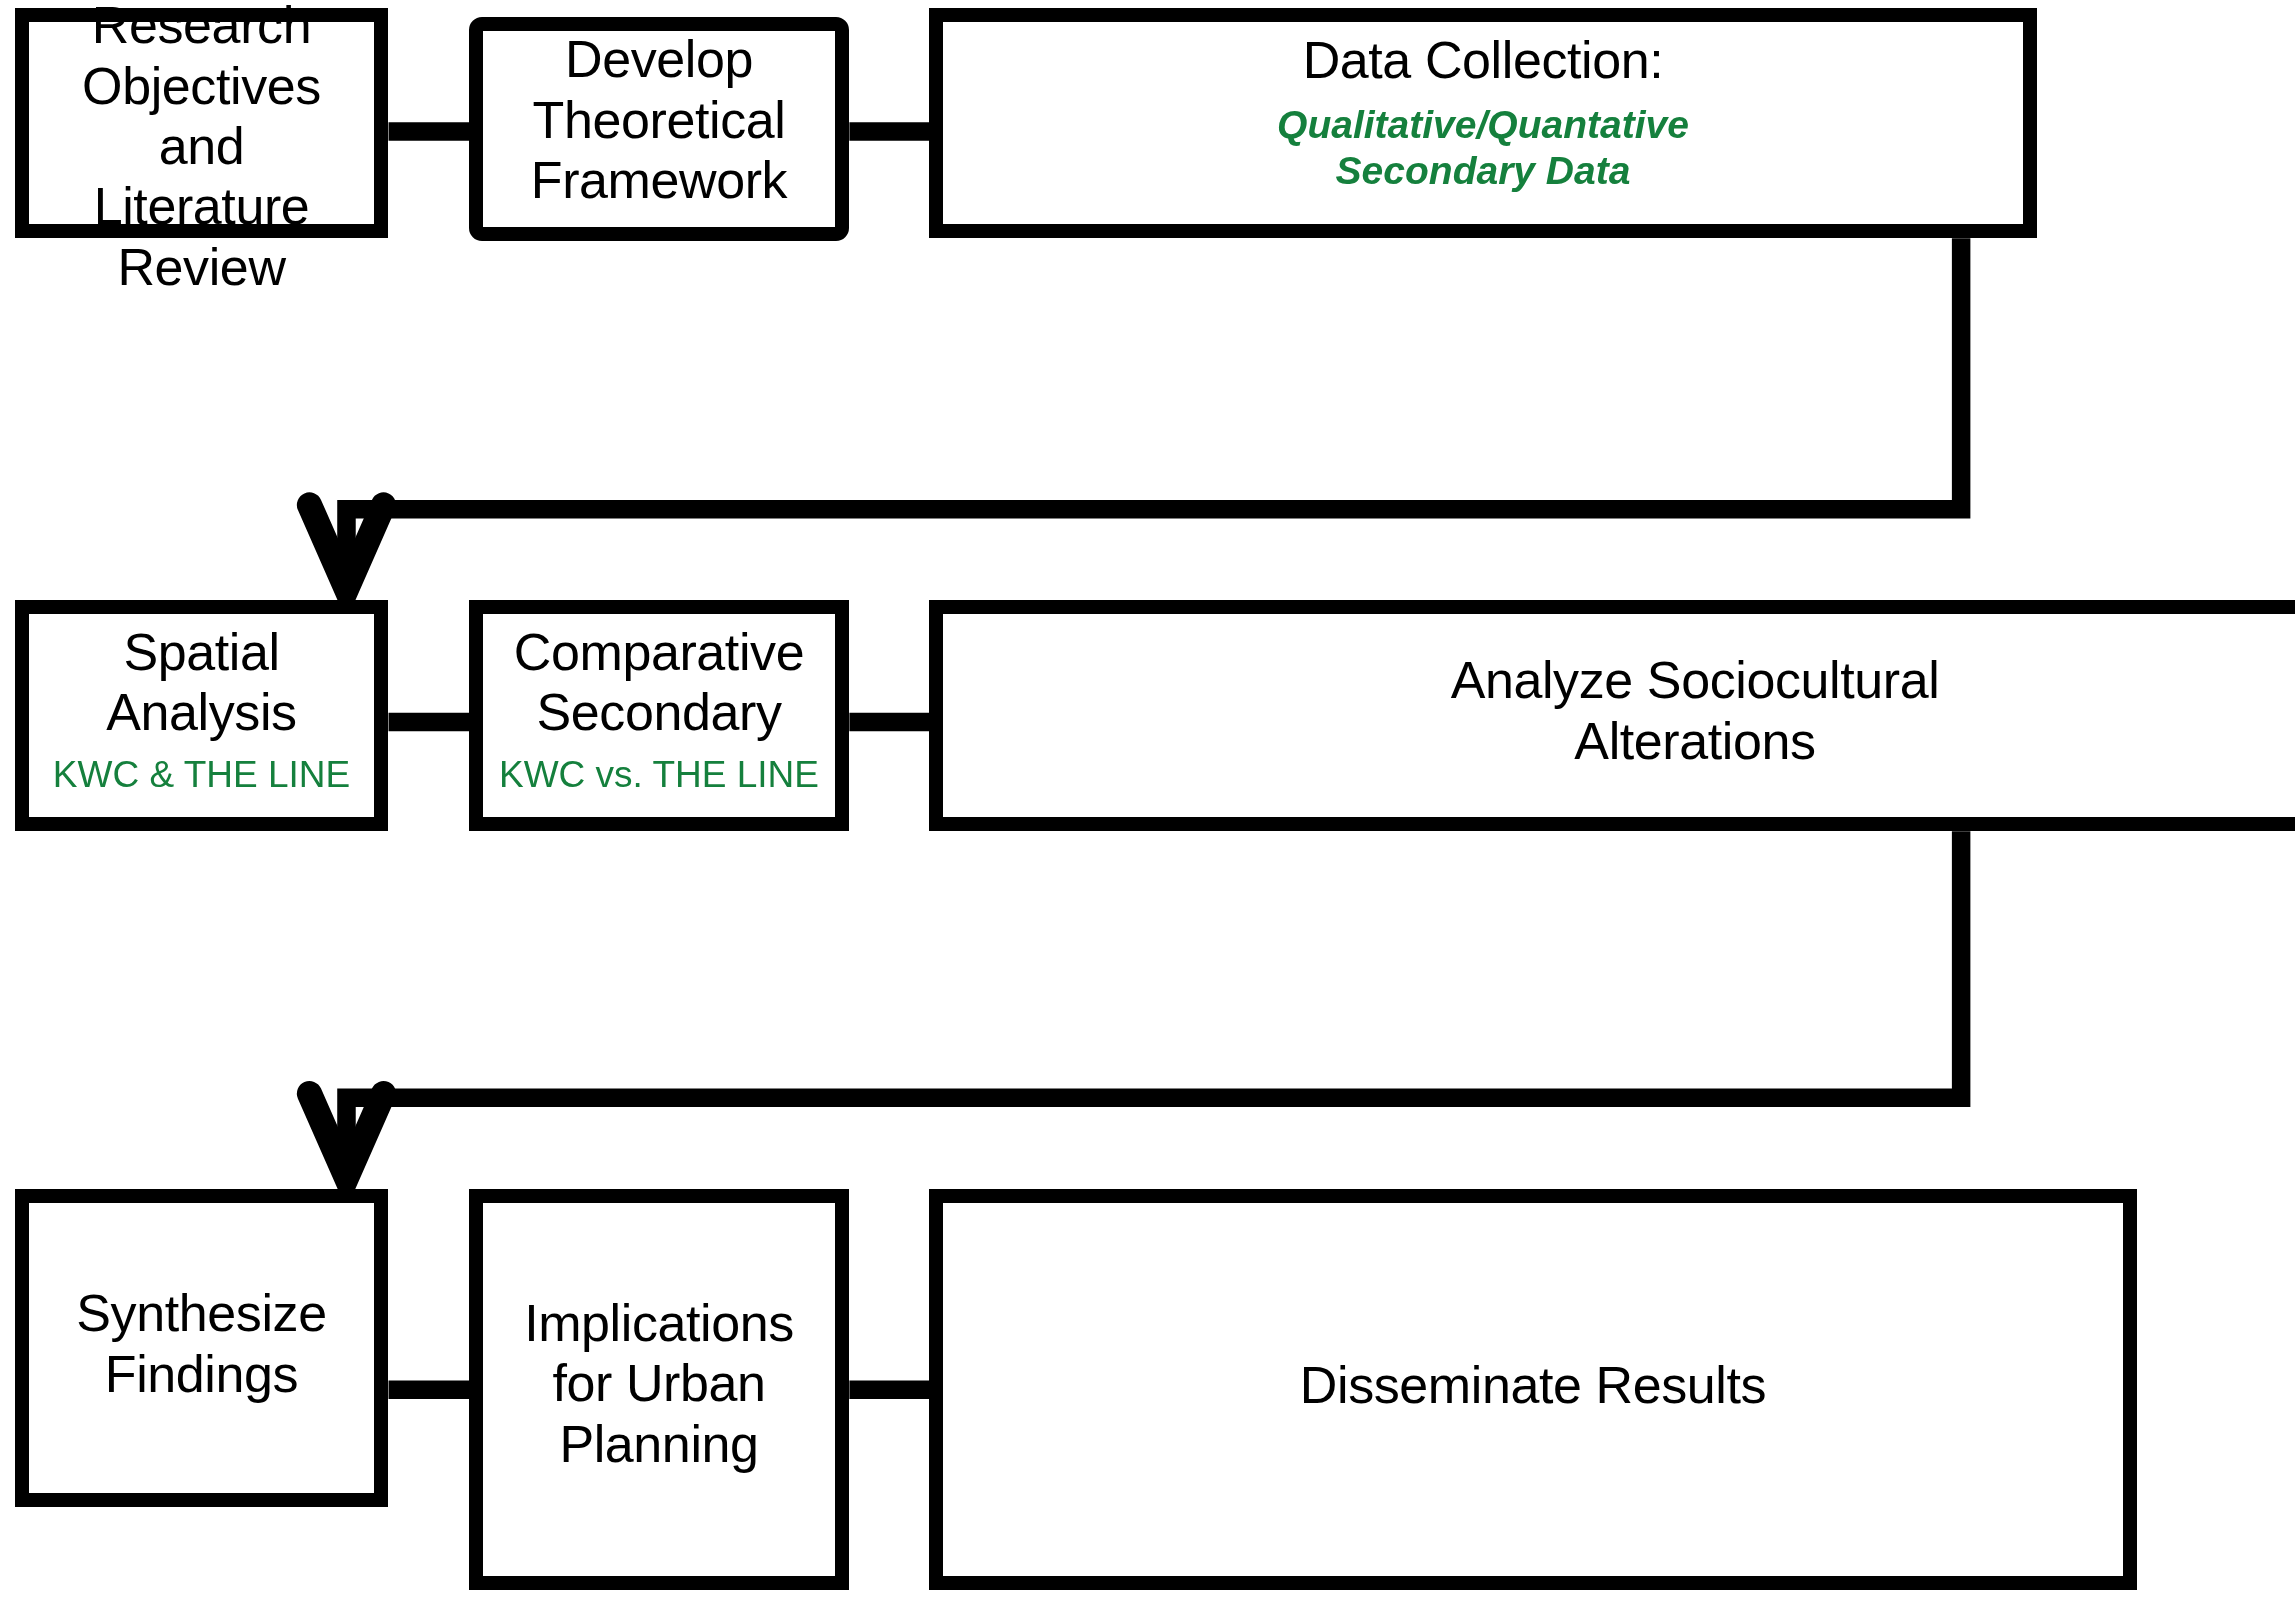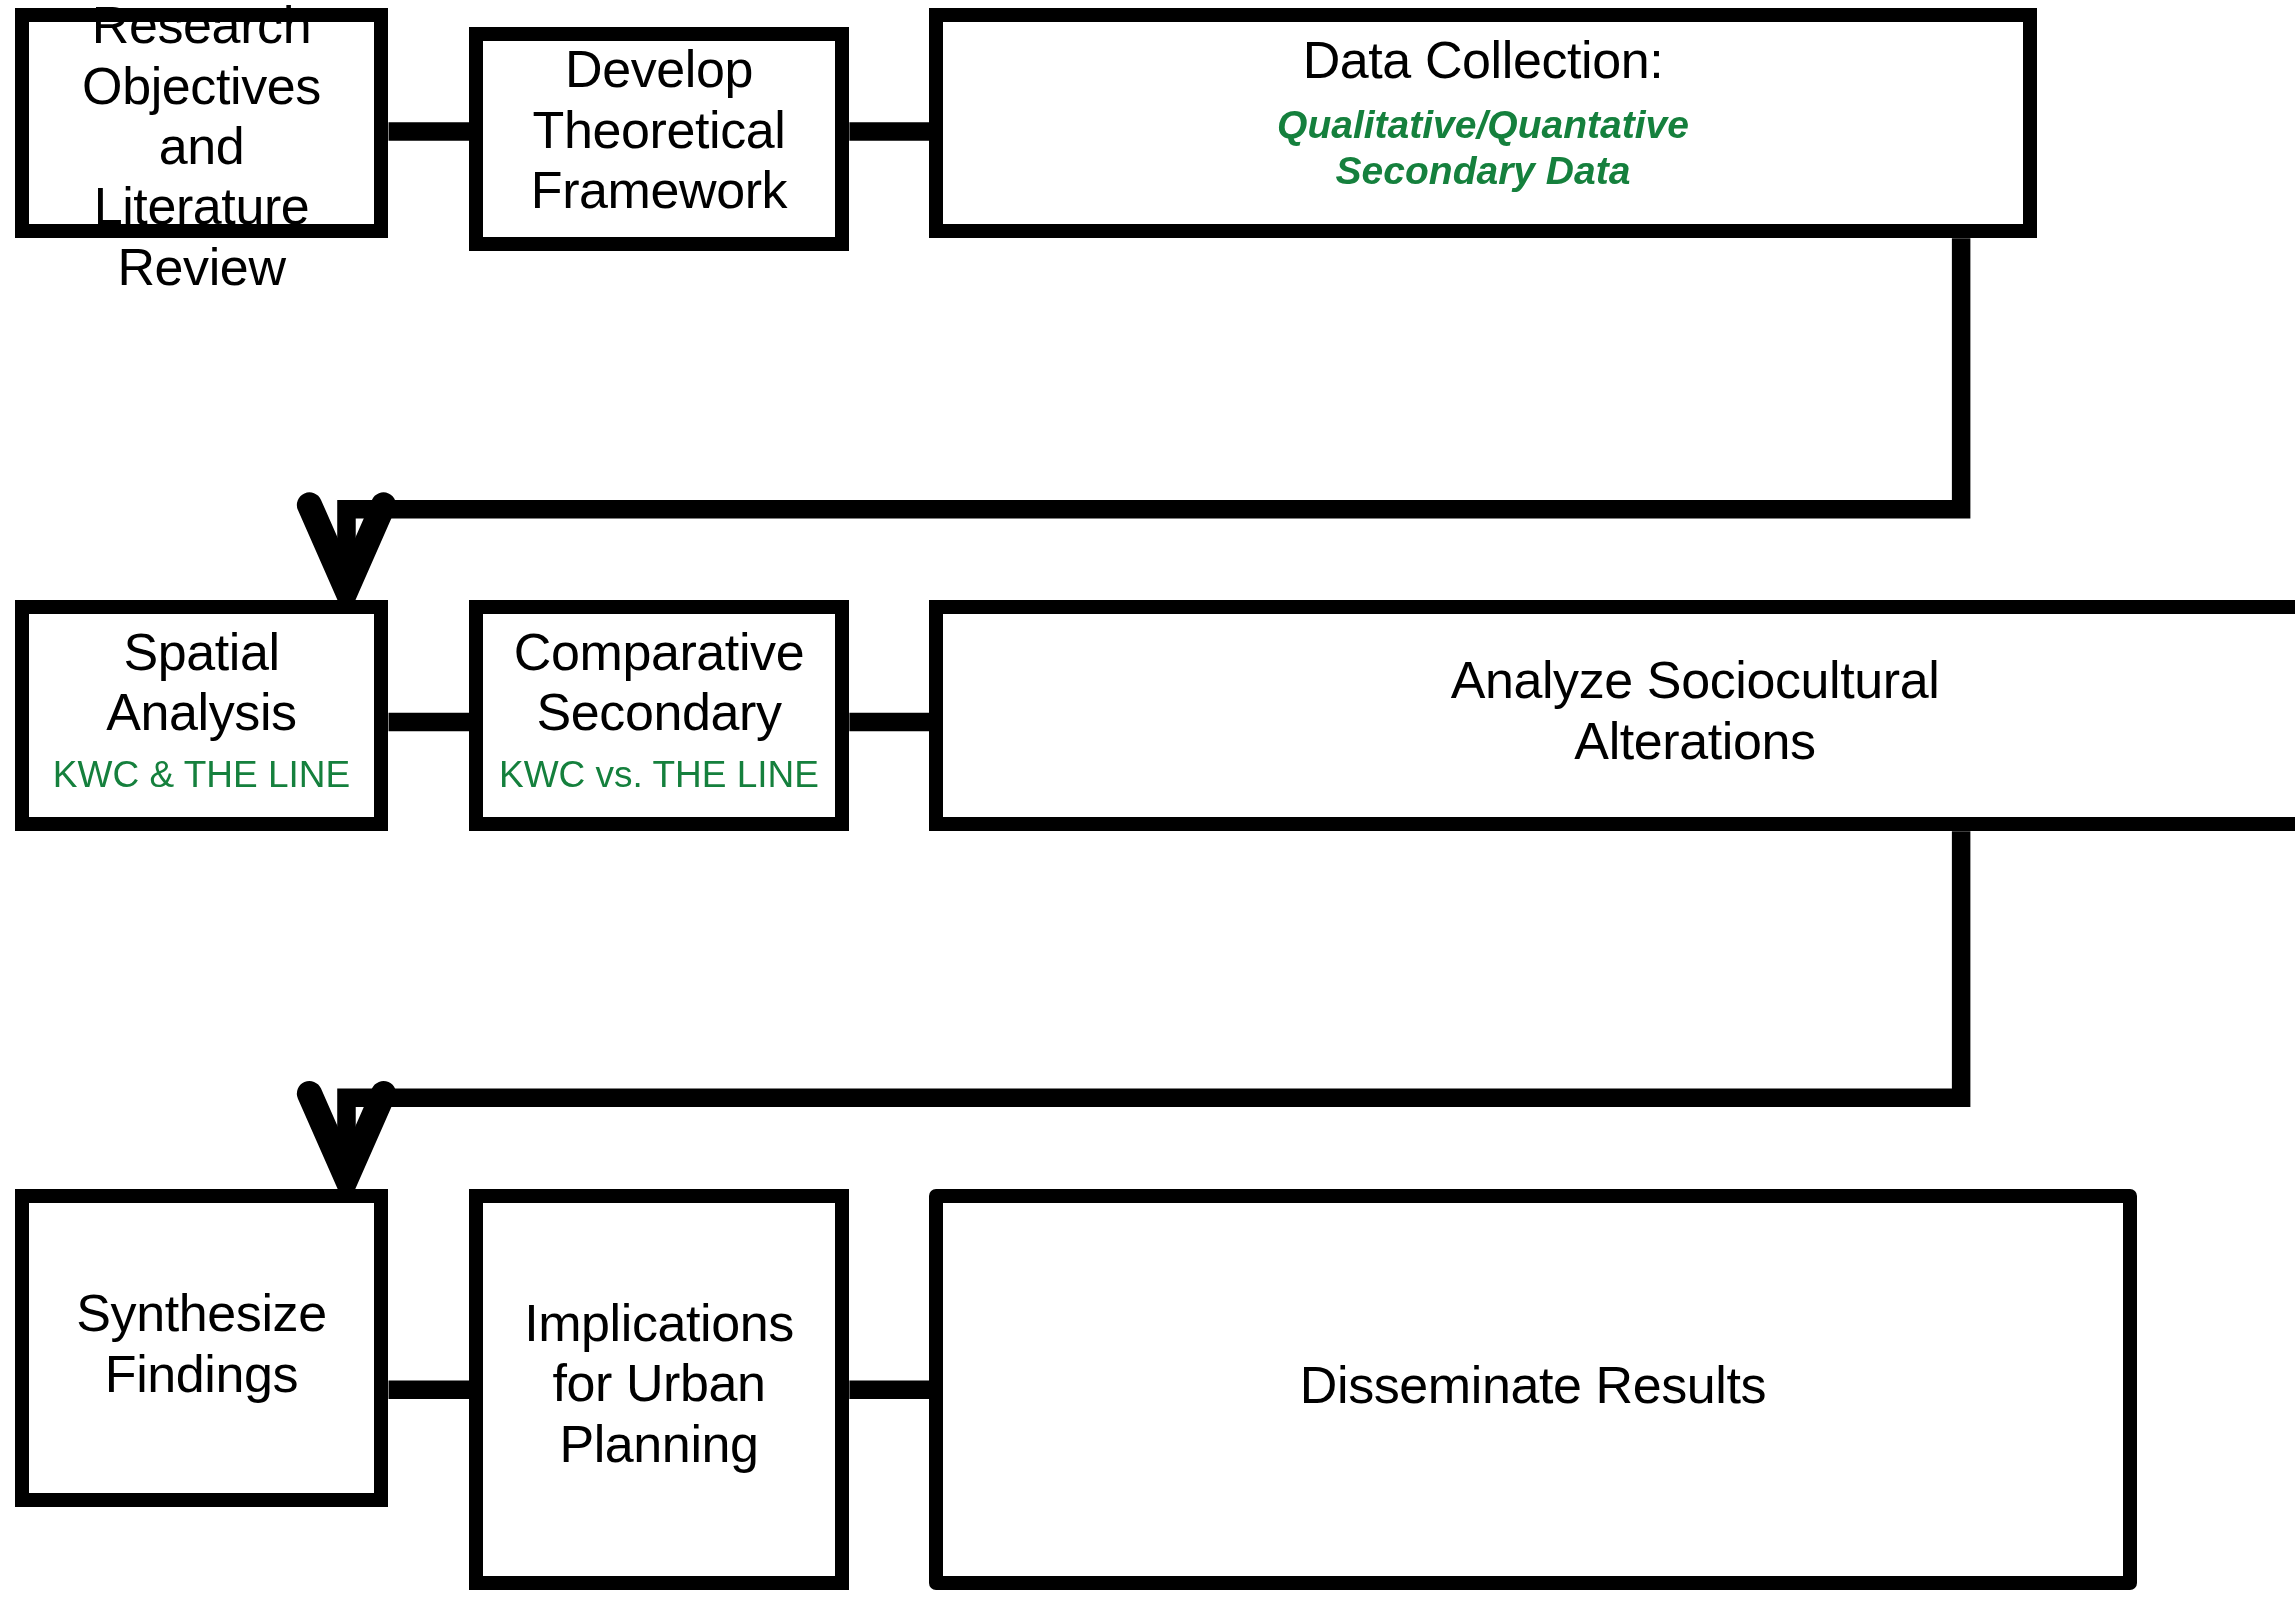--- a/index.html
+++ b/index.html
@@ -46,28 +46,28 @@
     margin-top: 11.8px;
     white-space: pre-line;
   }
   .node .subtitle.italic {
     font-style: italic;
     font-weight: 700;
     font-size: 39px;
   }
   
   #n-define       { left: 15px;   top: 8.4px;   width: 373px;  height: 230px; }
-  #n-framework    { left: 469px;  top: 27px;   width: 380px;  height: 224px; }
+  #n-framework    { left: 469px;  top: 17px;   width: 380px;  height: 224px; border-radius: 13px; }
   #n-datacoll     { left: 929px; top: 8.4px;   width: 1108px; height: 230px; }
   #n-spatial      { left: 15px;   top: 600px;  width: 373px;  height: 231px; }
   #n-comparative  { left: 469px;  top: 600px;  width: 380px;  height: 231px; }
   #n-sociocult    { left: 929px; top: 600px;  width: 1532px; height: 231px; }
   #n-synth        { left: 15px;   top: 1189px; width: 373px;  height: 318px; }
   #n-urban        { left: 469px;  top: 1189px; width: 380px;  height: 401px; }
-  #n-dissem       { left: 929px; top: 1189px; width: 1208px; height: 401px; border-radius: 7px; }
+  #n-dissem       { left: 929px; top: 1189px; width: 1208px; height: 401px; }
 
   
   #n-define .title      { margin-top: -15px; }
   #n-framework .title   { margin-top: -18.5px; }
   #n-datacoll .body     { margin-top: -23.6px; }
   #n-spatial .body      { margin-top: -11.8px; }
   #n-comparative .body  { margin-top: -11.8px; }
   #n-sociocult .title   { margin-top: -10px; }
   #n-synth .title       { margin-top: -8.4px; }
   #n-urban .title       { margin-top: -11.8px; }

